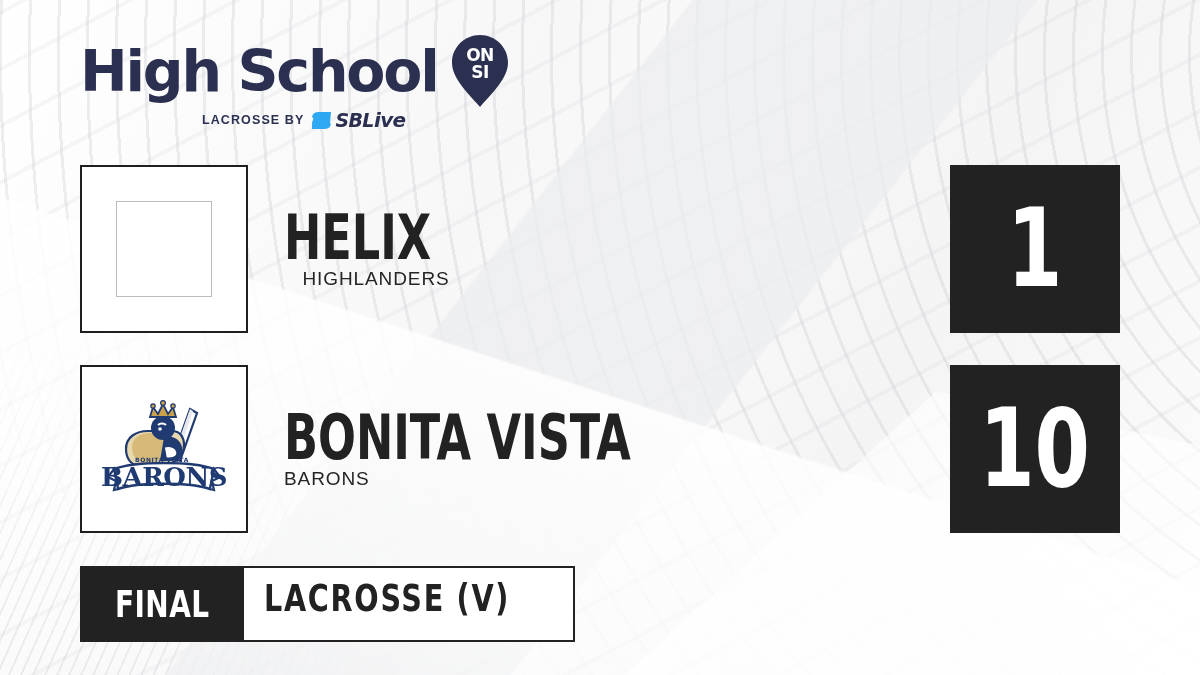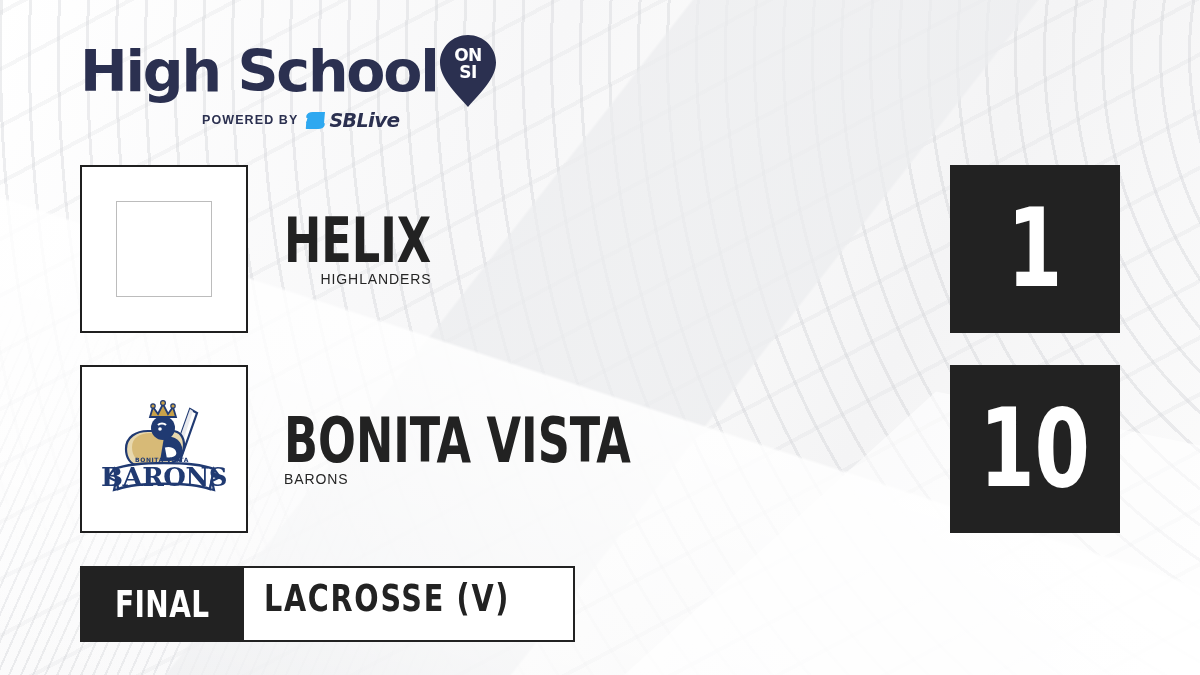--- a/index.html
+++ b/index.html
@@ -80,20 +80,21 @@
   
   .brand {
     position: absolute;
     left: 80px;
     top: 34px;
     width: 430px;
   }
   .brand-row {
     display: flex;
     align-items: center;
+    justify-content: space-between;
   }
   .brand-wordmark {
     font-family: "DejaVu Sans", sans-serif;
     font-weight: bold;
     font-size: 57px;
     line-height: 1;
     letter-spacing: -2.2px;
     color: #2b3050;
     white-space: nowrap;
   }
@@ -178,21 +179,21 @@
     line-height: 0.98;
     letter-spacing: 0px;
     color: #222222;
     transform: scaleX(0.80);
     transform-origin: left center;
     white-space: nowrap;
   }
   .team-mascot {
     font-family: "Liberation Sans", sans-serif;
     font-weight: normal;
-    font-size: 14px;
+    font-size: 19px;
     letter-spacing: 0.9px;
     color: #252525;
     white-space: nowrap;
   }
 
   
   .score-box {
     position: absolute;
     left: 950px;
     width: 170px;
@@ -277,21 +278,21 @@
       <div class="brand-wordmark">High School</div>
       <div class="brand-pin">
         <svg viewBox="0 0 60 74" width="60" height="74" aria-hidden="true">
           <path d="M30 1 C14.5 1 2 13.3 2 28.6 C2 44 16.5 58 30 73 C43.5 58 58 44 58 28.6 C58 13.3 45.5 1 30 1 Z" fill="#2b3050"></path>
           <text x="30" y="27" font-family="DejaVu Sans, sans-serif" font-size="17" font-weight="bold" fill="#ffffff" text-anchor="middle" letter-spacing="-0.5">ON</text>
           <text x="30" y="44" font-family="DejaVu Sans, sans-serif" font-size="17" font-weight="bold" fill="#ffffff" text-anchor="middle" letter-spacing="-0.5">SI</text>
         </svg>
       </div>
     </div>
     <div class="brand-powered">
-      <div class="powered-label">POWERED BY</div>
+      <div class="powered-label">LACROSSE BY</div>
       <div class="sblive-mark">
         <svg class="sblive-s" viewBox="0 0 21 19" aria-hidden="true">
           <path d="M20 1 L8 1 C3 1 0.5 4 1.5 7 L14 7 L3 7 L1 12 L14 12 L2 12 L1 18 L13 18 C18 18 20.5 15 19.5 12 L7 12 L19 12 Z" fill="#2ea8f0"></path>
           <path d="M19.6 1.2 L8.2 1.2 C3.4 1.2 1.2 4.4 2.2 6.9 L13.6 6.9 Z" fill="#2ea8f0"></path>
           <path d="M18.2 6.7 L2.6 6.7 L1.4 11.6 L17 11.6 Z" fill="#2ea8f0"></path>
           <path d="M16.6 11.4 L1.2 11.4 L0.8 17.8 L12.4 17.8 C17.2 17.8 19.4 14.6 18.4 12.1 Z" fill="#2ea8f0"></path>
         </svg>
         <div class="sblive-text"><span>SBL</span><span class="lower">ive</span></div>
       </div>
     </div>

